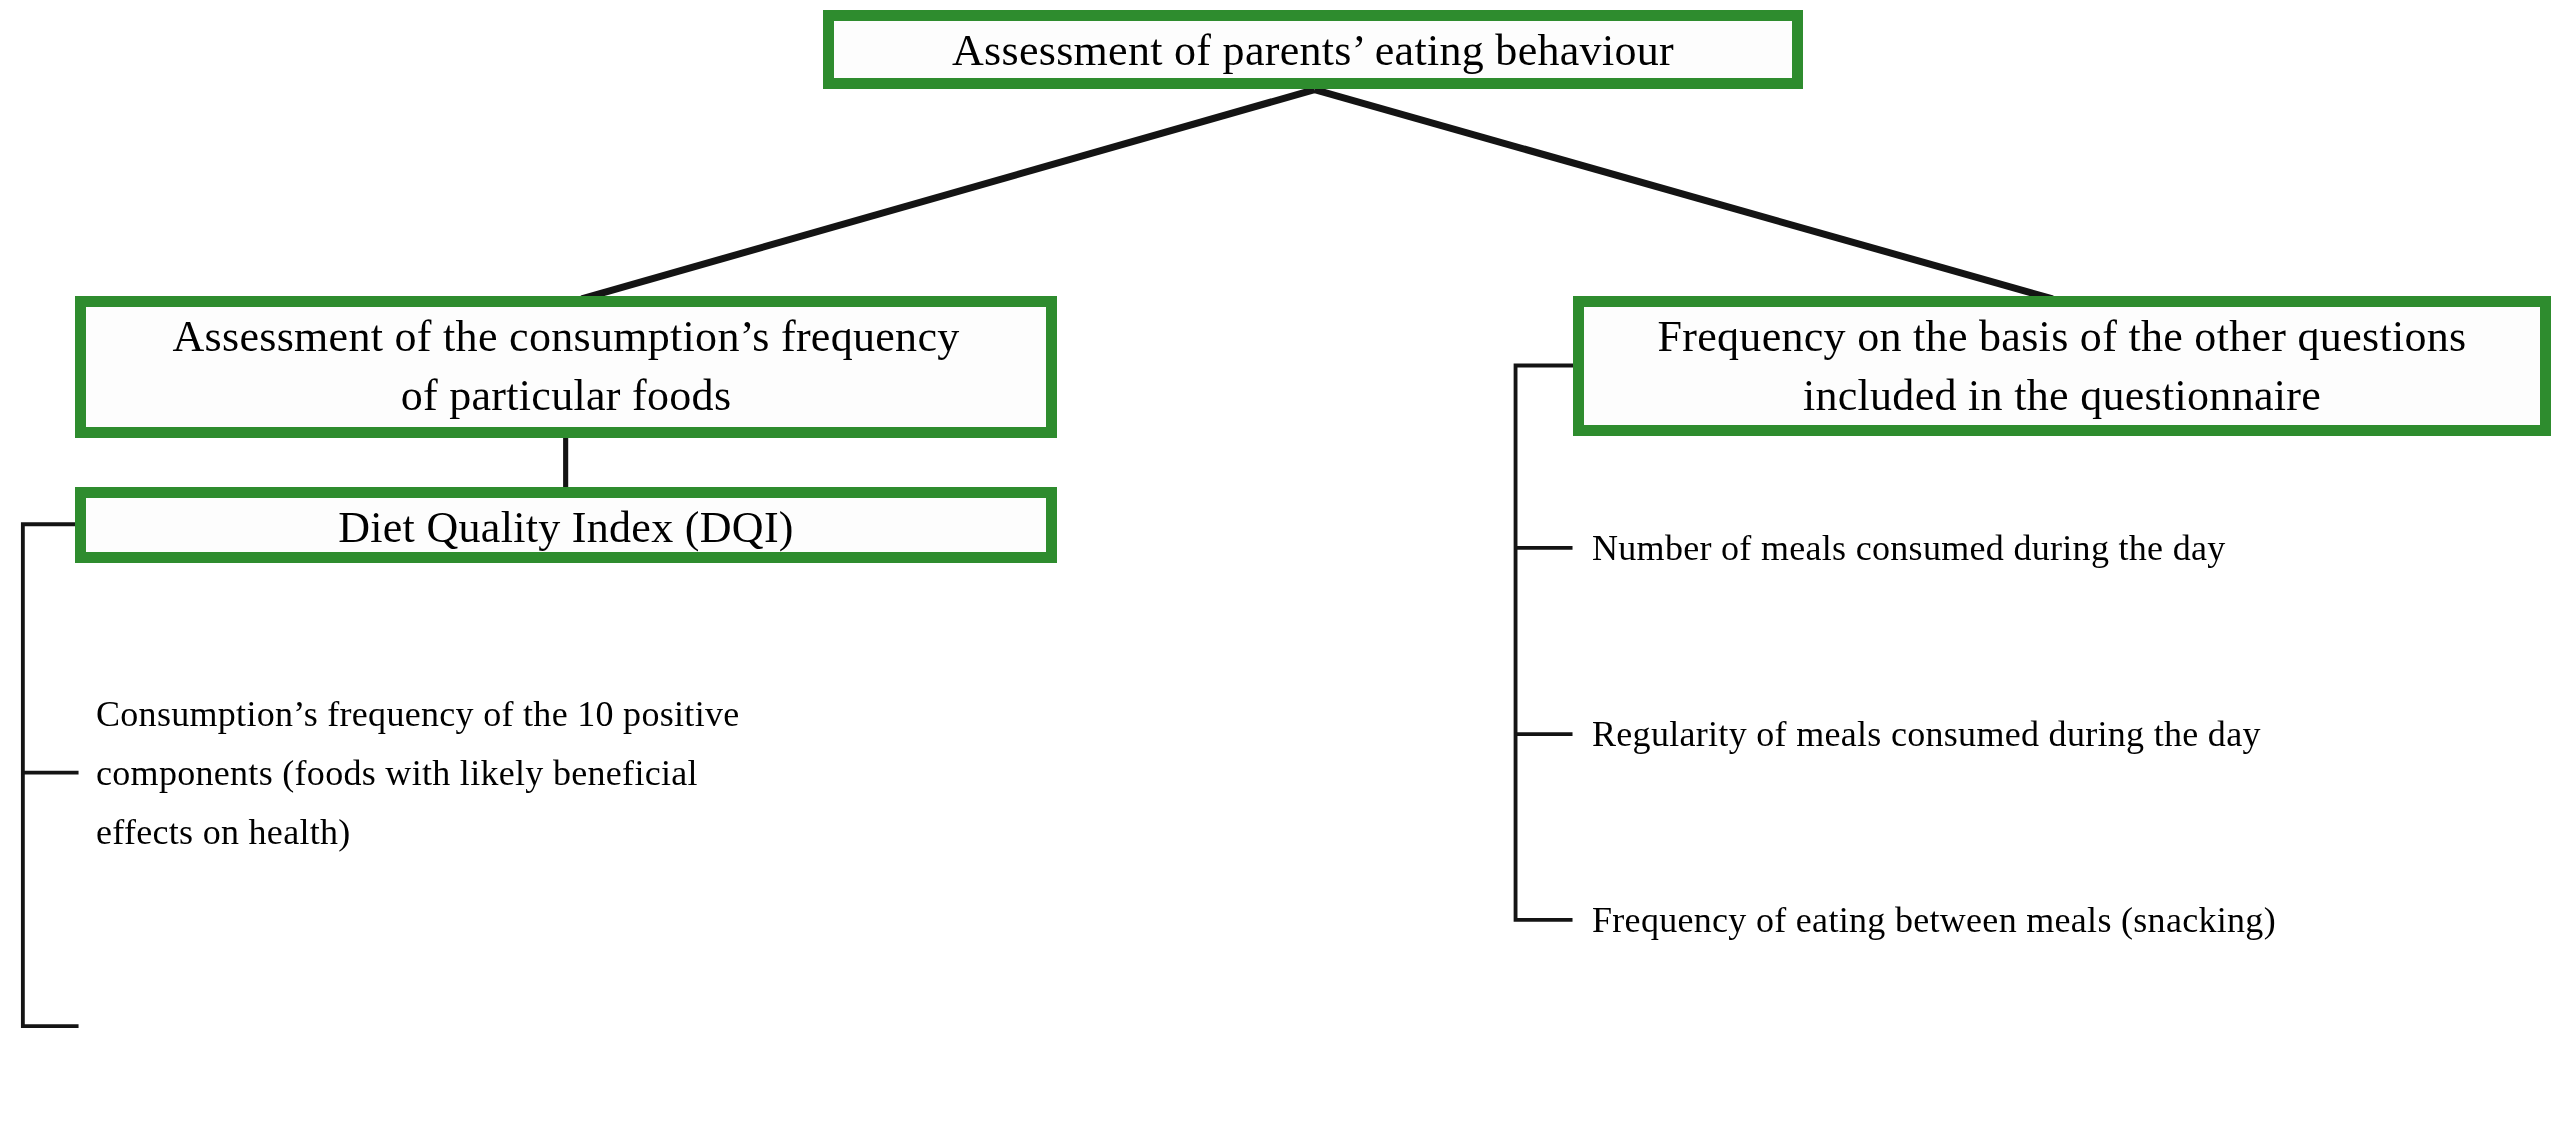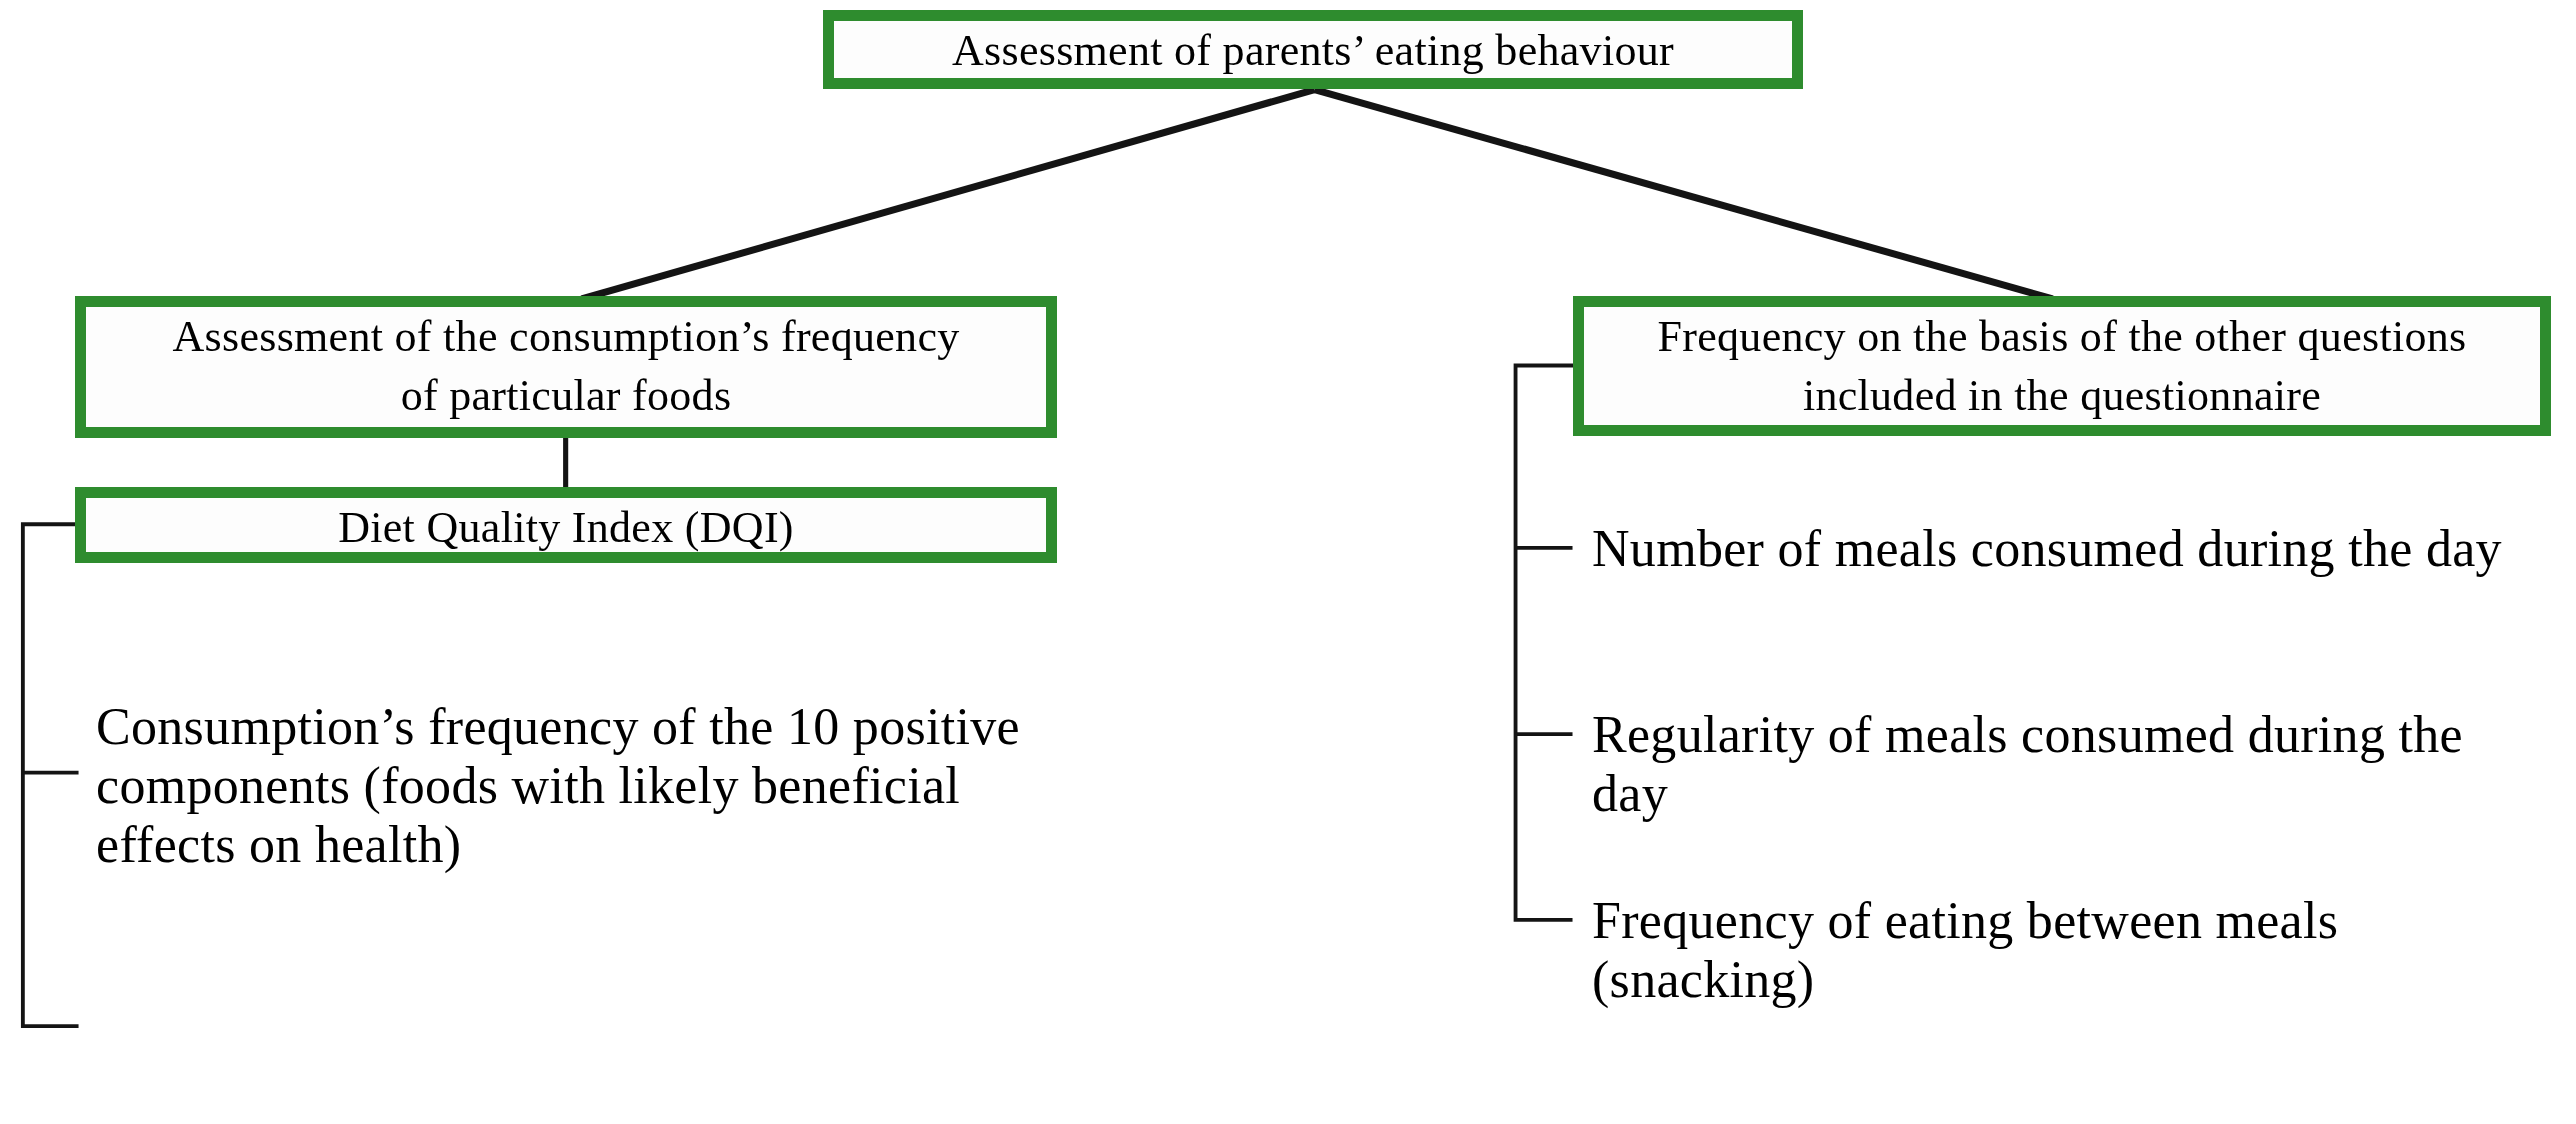--- a/index.html
+++ b/index.html
@@ -33,34 +33,34 @@
     text-align: center;
   }
   .node-box .box-label {
     font-size: 44px;
     line-height: 59px;
     white-space: pre-line;
     letter-spacing: 0.3px;
   }
   .leaf-text {
     position: absolute;
-    font-size: 52px;
+    font-size: 36px;
     line-height: 59px;
     white-space: pre-line;
     letter-spacing: 0.3px;
     text-align: left;
   }
   
   #root-box   { left: 823px; top: 9.6px;  width: 980px; height: 79px; }
   #left-box   { left: 75px;  top: 296px; width: 982px; height: 142px; }
   #dqi-box    { left: 75px;  top: 487px; width: 982px; height: 76px; }
   #right-box  { left: 1573px; top: 296px; width: 978px; height: 140px; }
 
   
-  #positive-item  { left: 96px;  top: 685px; width: 948px; margin-top: 12px; }
+  #positive-item  { left: 96px;  top: 685px; width: 948px; }
   #negative-item  { left: 96px;  top: 939px; width: 973px; }
   #meals-number-item     { left: 1592px; top: 519px;  width: 960px; }
   #meals-regularity-item { left: 1592px; top: 705px; width: 960px; }
   #snacking-item         { left: 1592px; top: 891px; width: 973px; }
 
   line, path { stroke: var(--line, #141414); fill: none; }
 </style>
 </head>
 <body>
 

